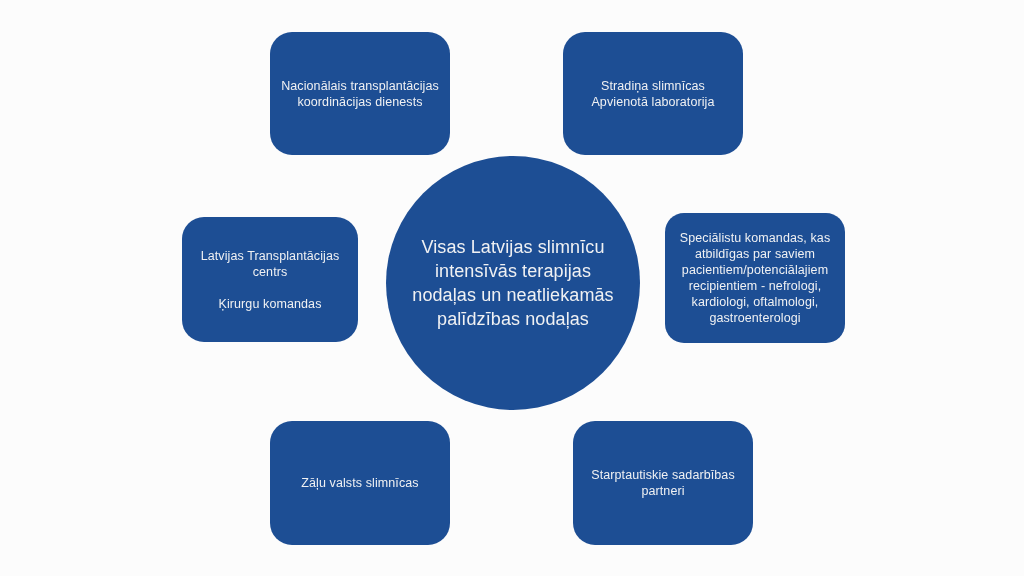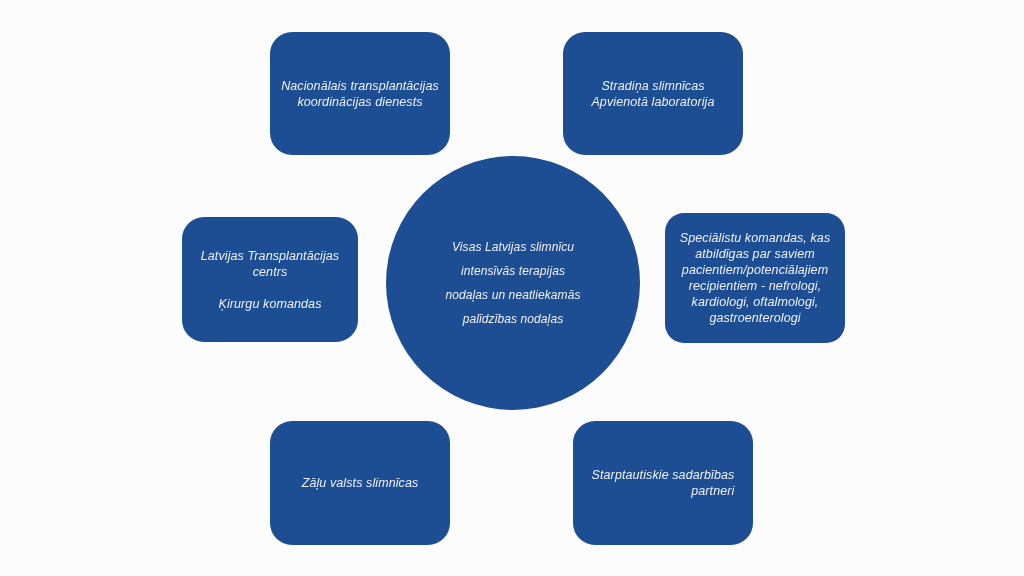--- a/index.html
+++ b/index.html
@@ -26,42 +26,41 @@
   }
   .rect {
     border-radius: 22px;
   }
   .circle {
     border-radius: 50%;
     z-index: 1;
   }
   .label {
     white-space: pre-line;
-    font-style: italic;
   }
   .rect .label {
     font-size: 12.5px;
     line-height: 1.28;
     padding: 0 6px;
     font-weight: 400;
     letter-spacing: 0.1px;
   }
   .circle .label {
-    font-size: 12px;
+    font-size: 18px;
     line-height: 24px;
     padding: 0 12px;
     font-weight: 400;
     letter-spacing: 0.1px;
   }
   .pos-tl { left: 270px; top: 32px;  width: 180px; height: 123px; }
   .pos-tr { left: 563px; top: 32px;  width: 180px; height: 123px; }
   .pos-ml { left: 182px; top: 217px; width: 176px; height: 125px; }
   .pos-mr { left: 665px; top: 213px; width: 180px; height: 130px; border-radius: 19px; }
   .pos-bl { left: 270px; top: 421px; width: 180px; height: 124px; }
-  .pos-br { left: 573px; top: 421px; width: 180px; height: 124px; text-align: right; }
+  .pos-br { left: 573px; top: 421px; width: 180px; height: 124px; }
   .pos-center { left: 386px; top: 156px; width: 254px; height: 254px; }
 </style>
 </head>
 <body>
 
 <div class="stage">
 
   <div class="node rect pos-tl">
     <div class="label">Nacionālais transplantācijas
 koordinācijas dienests</div>

